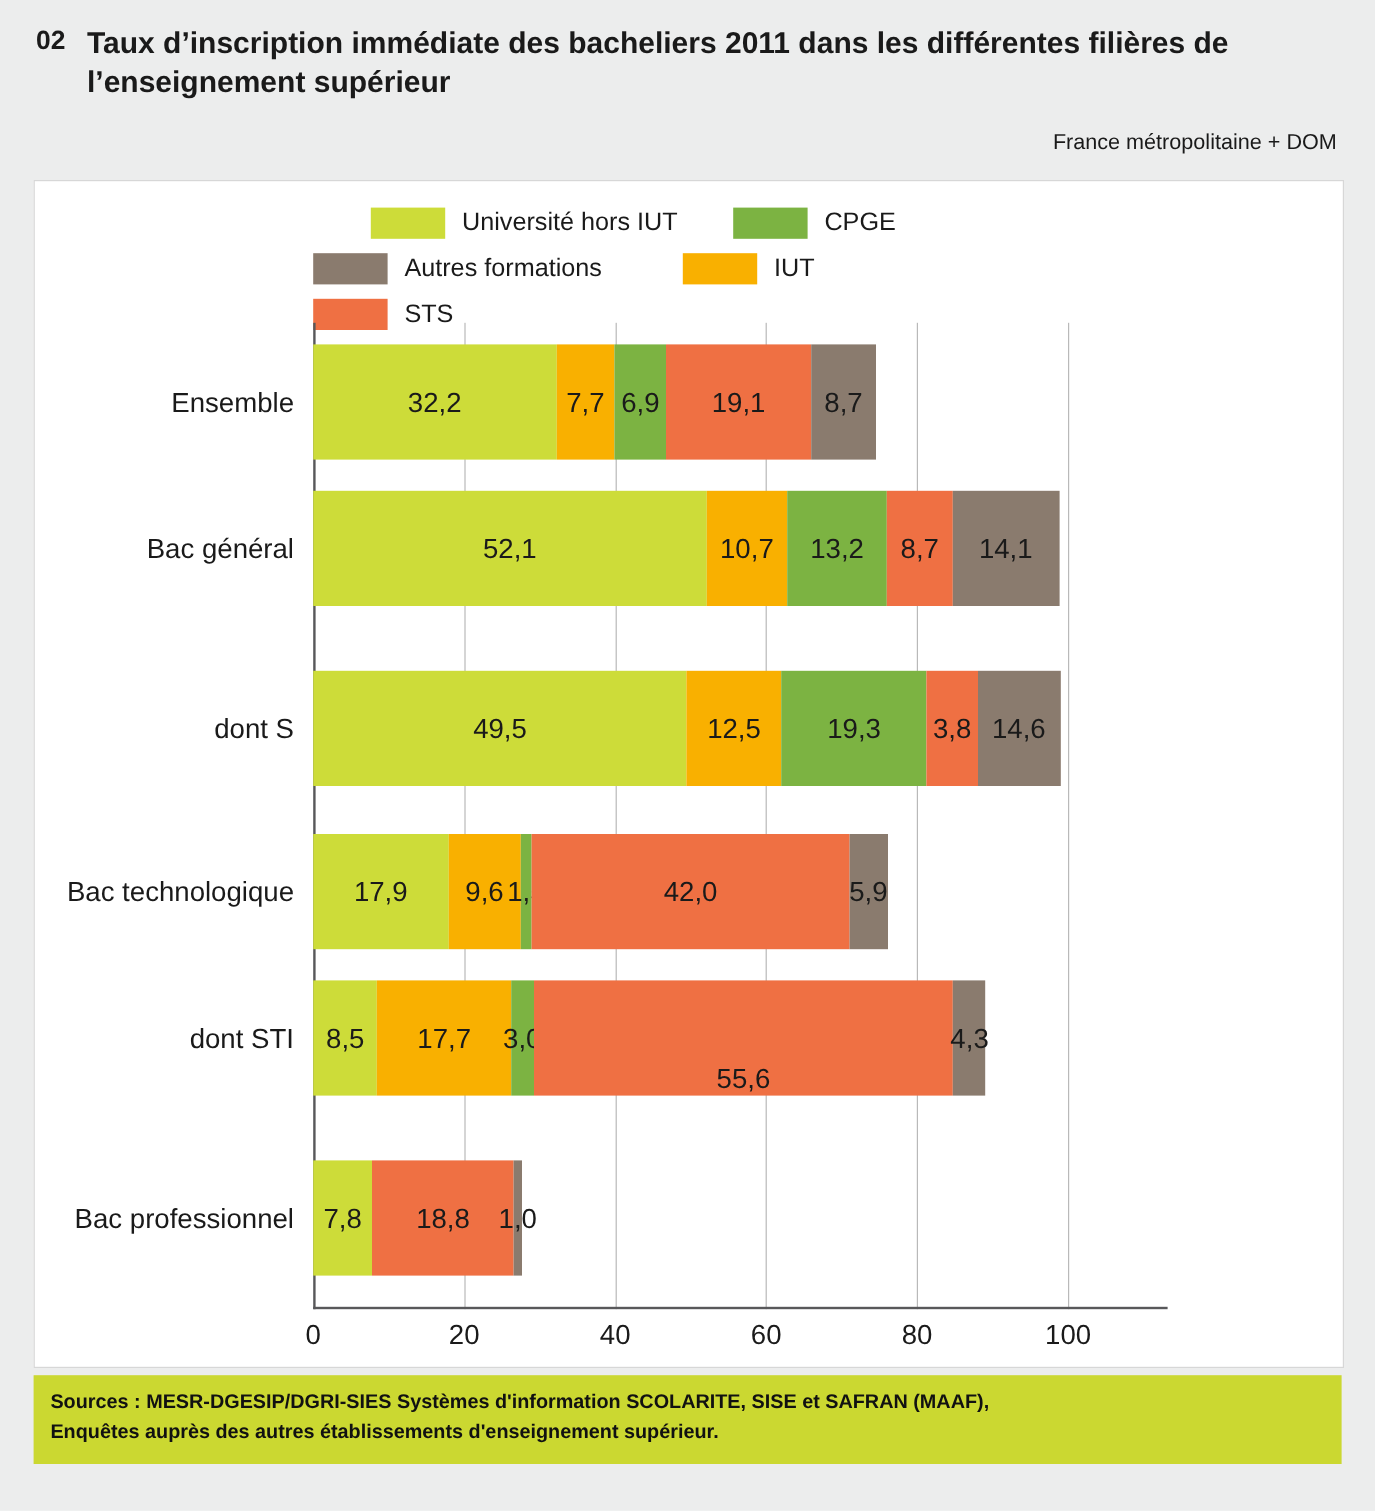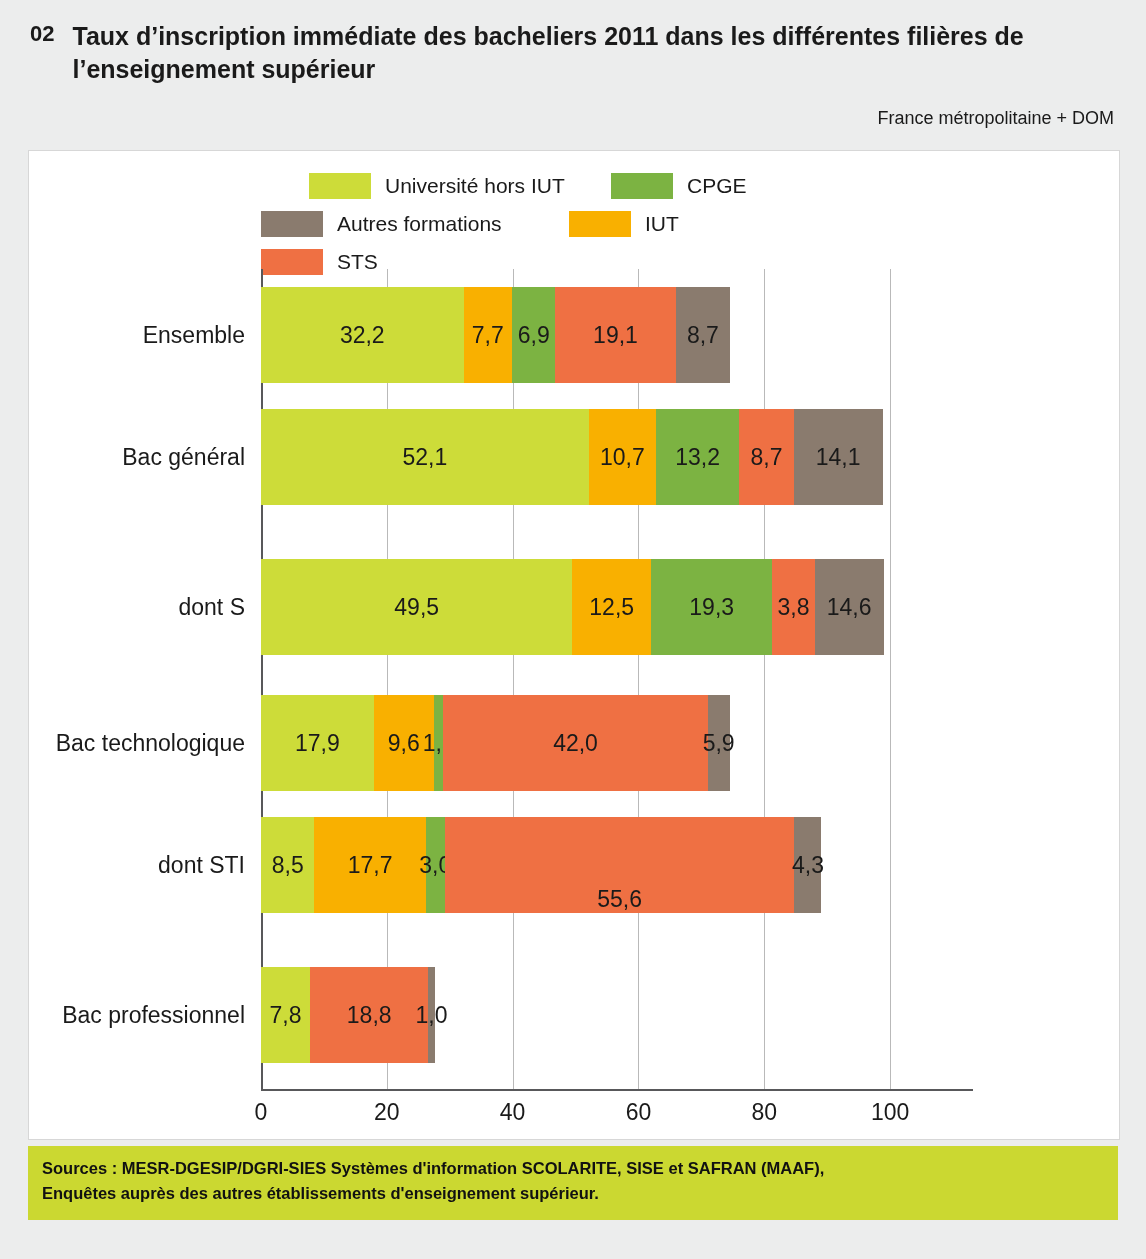--- a/index.html
+++ b/index.html
@@ -216,21 +216,21 @@
               </div>
               <div class="seg" style="width: 60.3927px; background: rgb(249, 176, 0);">
                 <span>9,6</span>
               </div>
               <div class="seg" style="width: 9.43636px; background: rgb(124, 179, 66);">
                 <span>1,5</span>
               </div>
               <div class="seg" style="width: 264.218px; background: rgb(239, 112, 67);">
                 <span>42,0</span>
               </div>
-              <div class="seg" style="width: 22px; background: rgb(138, 123, 110);">
+              <div class="seg" style="width: 32px; background: rgb(138, 123, 110);">
                 <span>5,9</span>
               </div>
             </div>
             <div class="row" style="top: 548px;">
               <div class="cat-label">dont STI</div>
               <div class="seg" style="width: 53.4727px; background: rgb(205, 220, 57);">
                 <span>8,5</span>
               </div>
               <div class="seg" style="width: 111.349px; background: rgb(249, 176, 0);">
                 <span>17,7</span>

